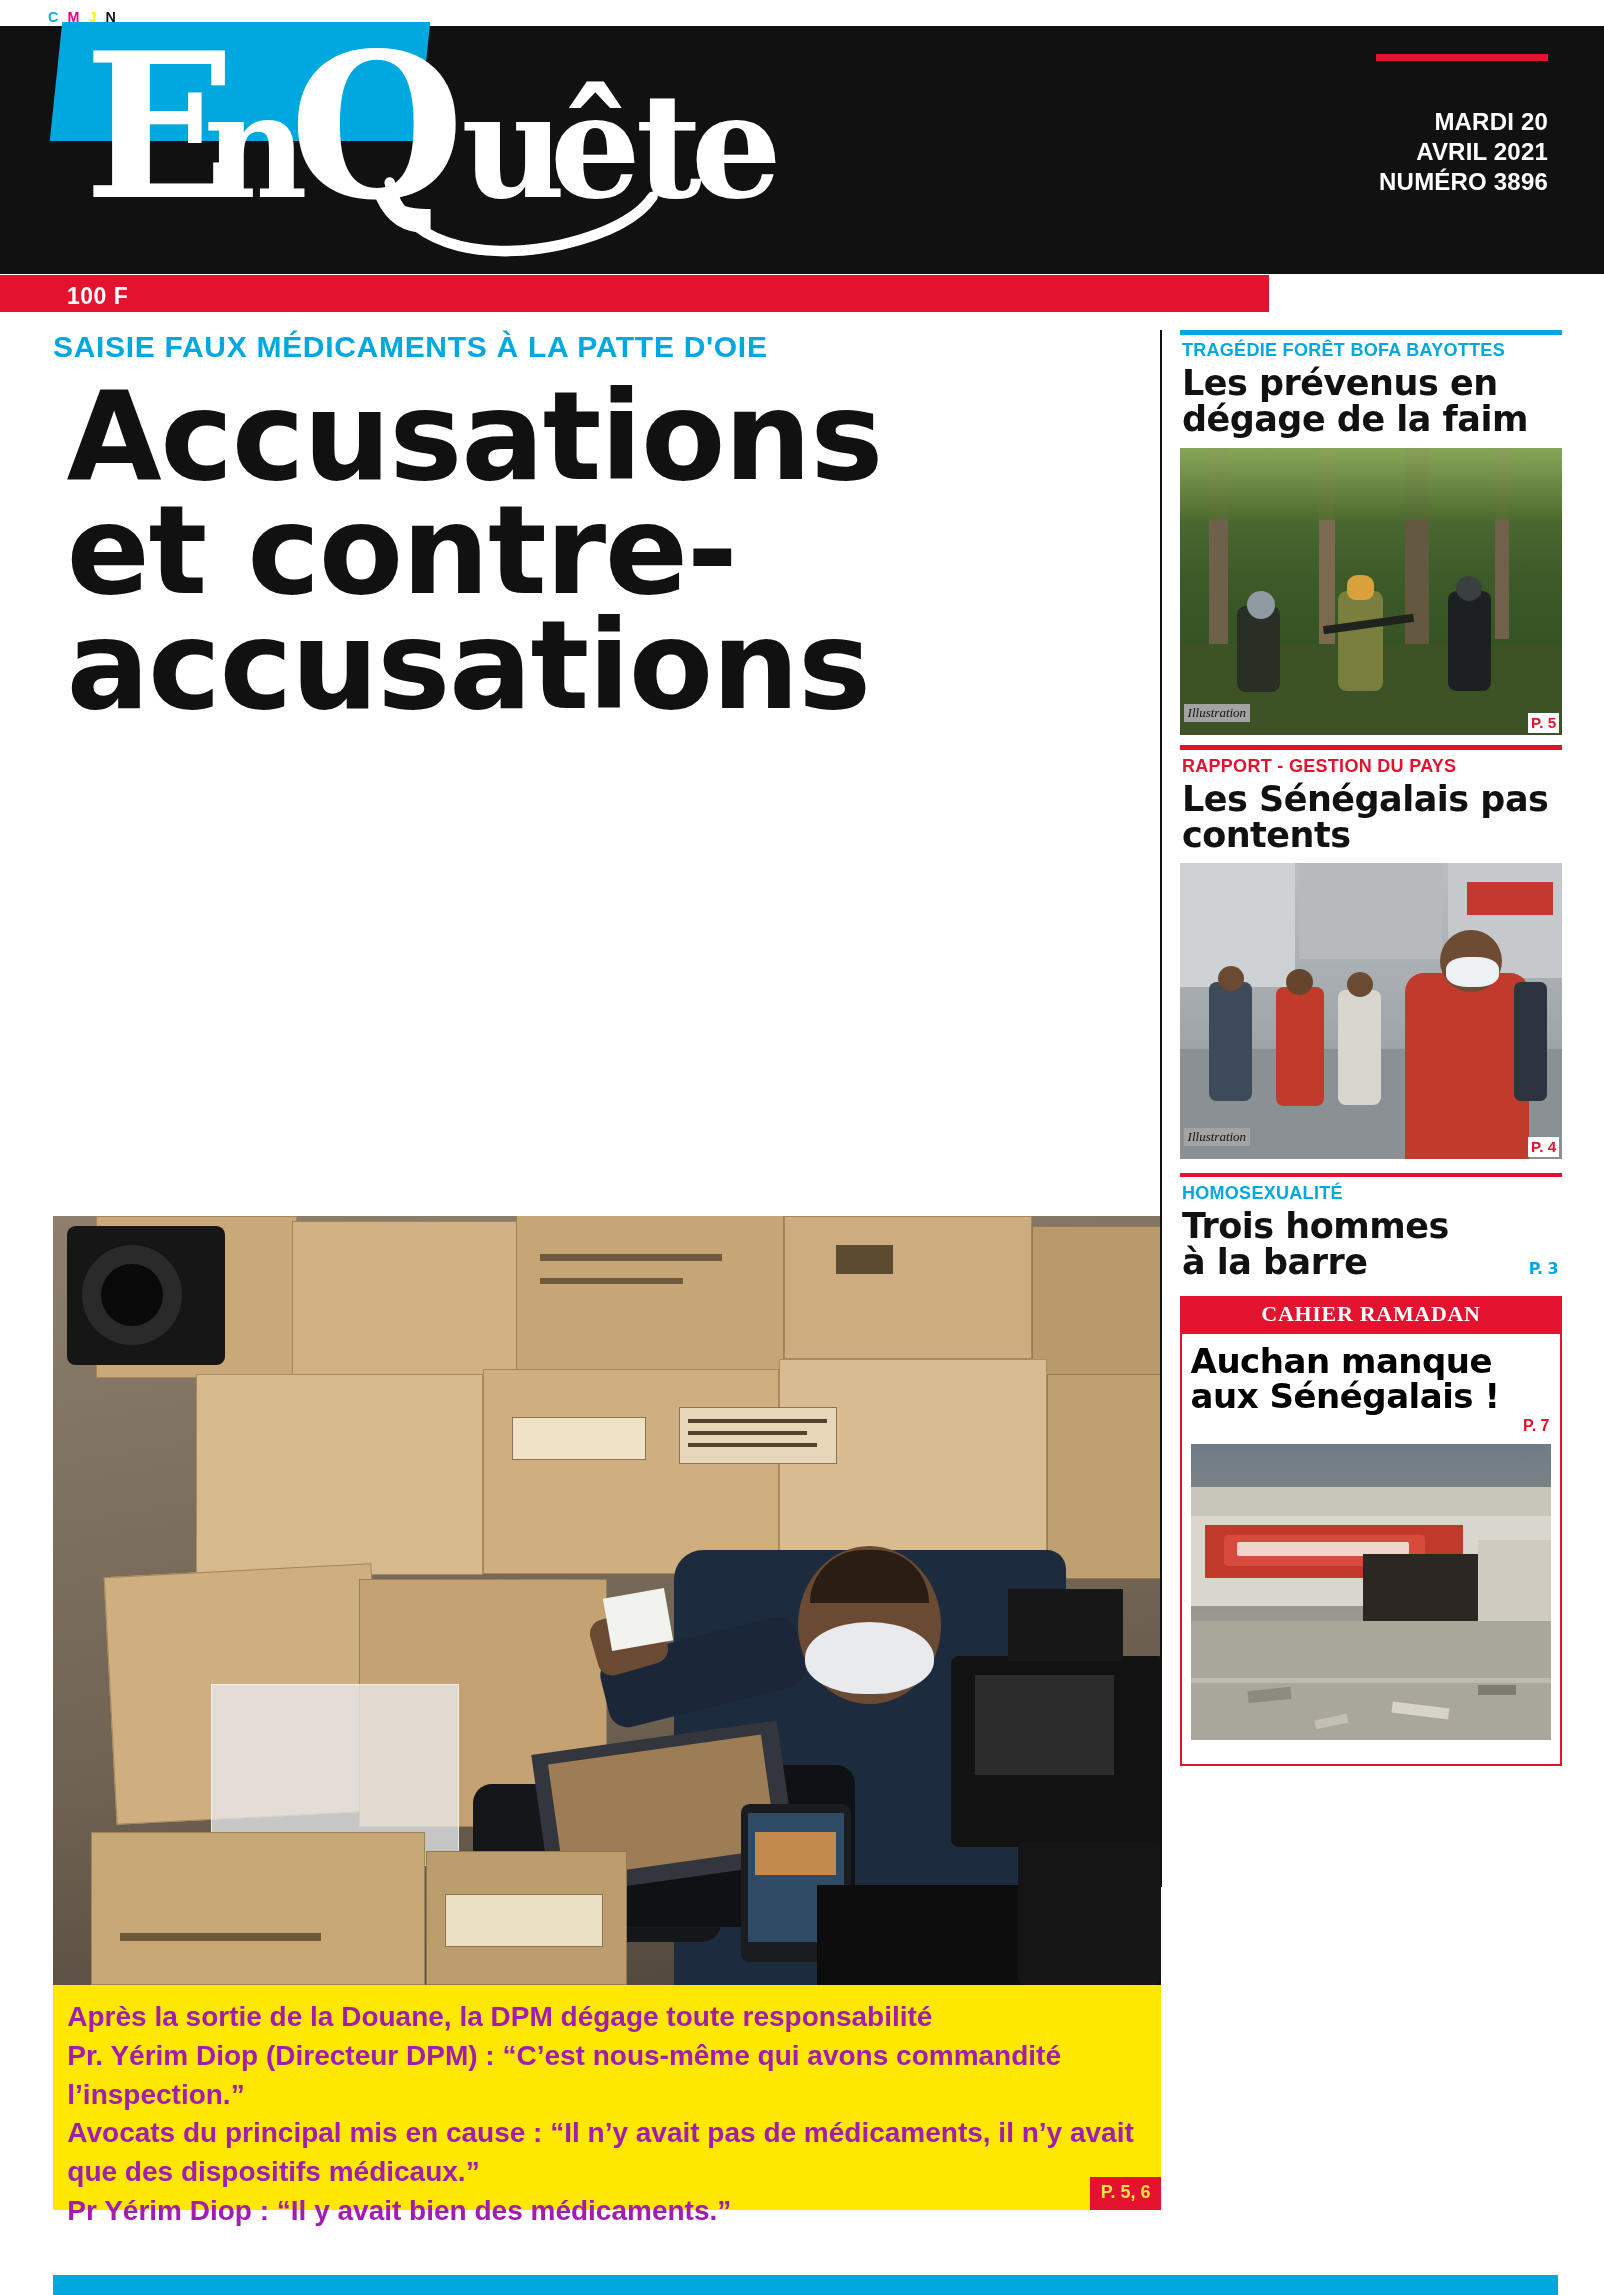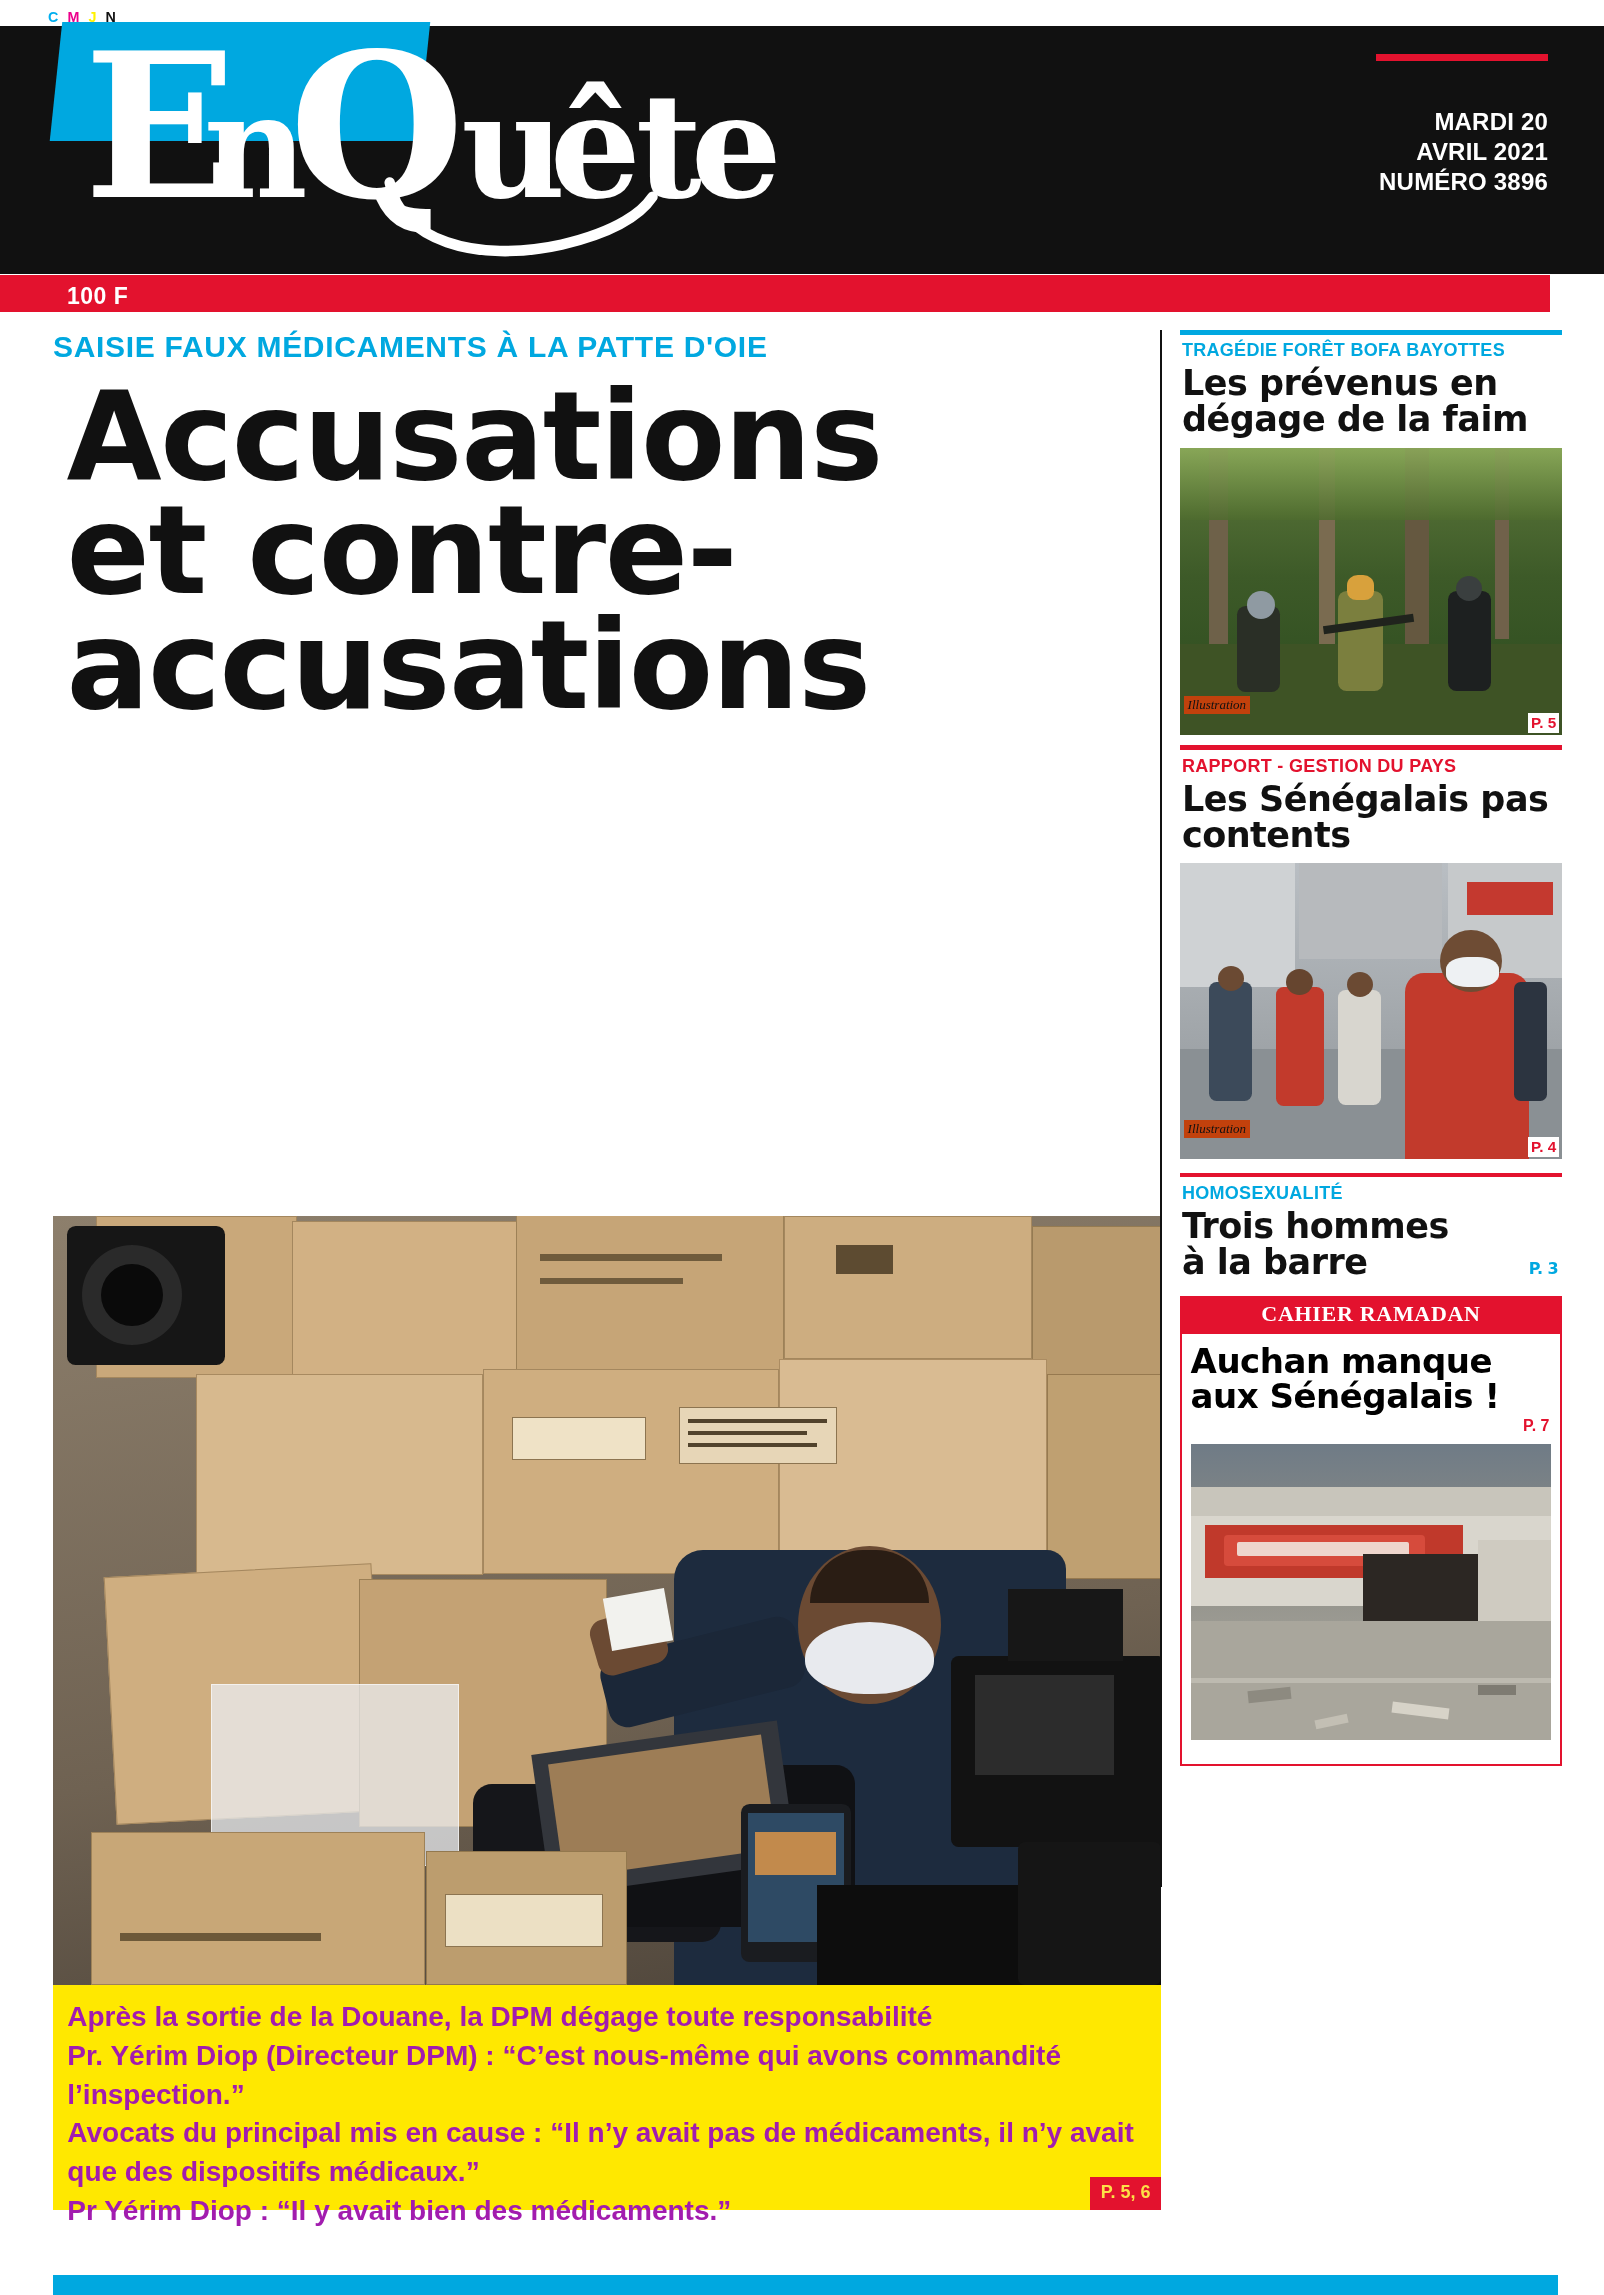--- a/index.html
+++ b/index.html
@@ -75,21 +75,21 @@
     background: #e3122e;
     margin: 0 0 16px auto;
     position: absolute;
     top: -53px; right: 0;
   }
 
   
   .priceband {
     position: absolute;
     top: 275px; left: 0;
-    width: 1550px; height: 37px;
+    width: 1269px; height: 37px;
     background: #e3122e;
   }
   .priceband .price {
     position: absolute;
     left: 67px; top: 7.6px;
     color: #ffffff;
     font-weight: bold;
     font-size: 23px;
     letter-spacing: 0.5px;
   }
@@ -192,22 +192,22 @@
   }
   .photo {
     position: relative;
     margin-top: 10.5px;
     width: 100%;
     overflow: hidden;
   }
   .photo .ph { position: absolute; }
   .illus {
     position: absolute;
-    left: 3.8px; bottom: 21px;
-    background: #c2410c;
+    left: 3.8px; bottom: 13px;
+    background: #a3a3a3;
     font-family: "Liberation Serif", serif;
     font-style: italic;
     font-size: 13px;
     padding: 1px 3.8px;
     color: #111;
   }
   .pref {
     position: absolute;
     right: 2.9px; bottom: 1.9px;
     color: #e3122e;

